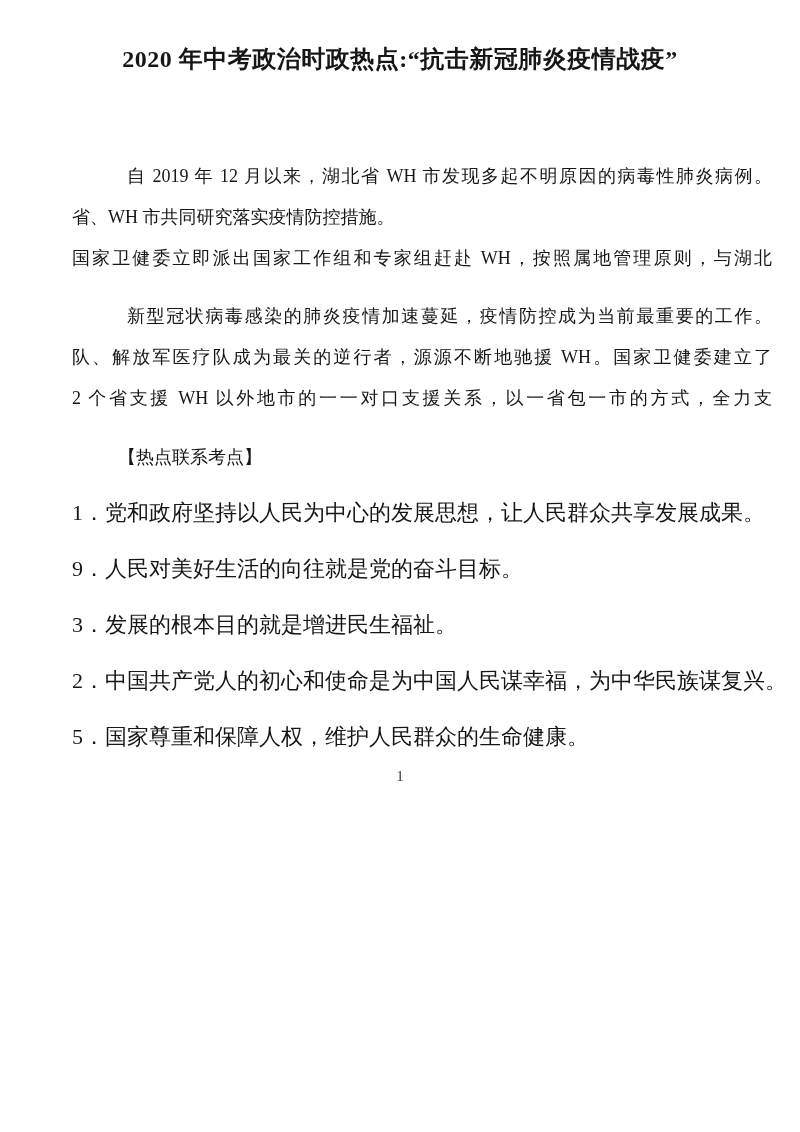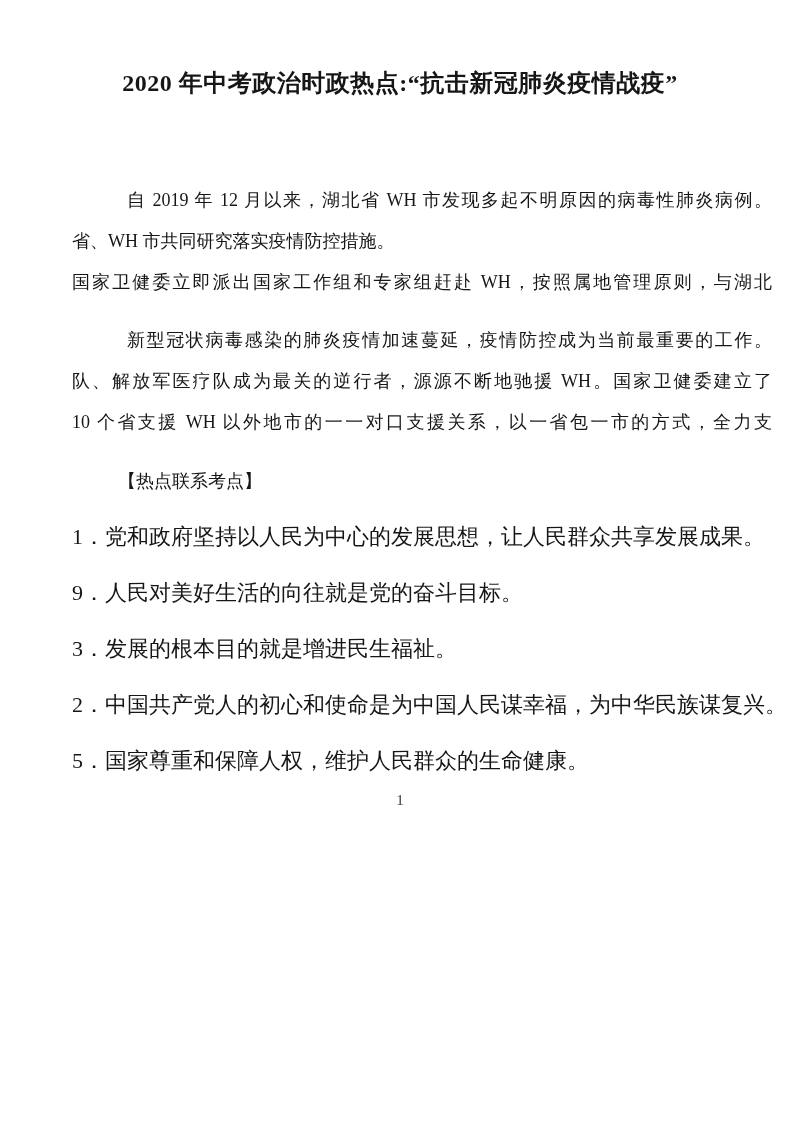--- a/index.html
+++ b/index.html
@@ -14,21 +14,21 @@
     color: #161616;
   }
   .page {
     position: relative;
     width: 800px;
     height: 1132px;
     background: #ffffff;
     overflow: hidden;
   }
   .doc-title {
-    padding-top: 64px;
+    padding-top: 40px;
     height: 38px;
     line-height: 38px;
     text-align: center;
     font-size: 24px;
     font-weight: bold;
     white-space: nowrap;
     letter-spacing: 0.5px;
   }
   .content {
     padding: 0 28px 0 72px; 
@@ -80,21 +80,21 @@
 
     <div class="para para-1">
       <div class="line fill indent">自 2019 年 12 月以来，湖北省 WH 市发现多起不明原因的病毒性肺炎病例。</div>
       <div class="line">省、WH 市共同研究落实疫情防控措施。</div>
       <div class="line fill">国家卫健委立即派出国家工作组和专家组赶赴 WH，按照属地管理原则，与湖北</div>
     </div>
 
     <div class="para para-2">
       <div class="line fill indent">新型冠状病毒感染的肺炎疫情加速蔓延，疫情防控成为当前最重要的工作。</div>
       <div class="line fill">队、解放军医疗队成为最关的逆行者，源源不断地驰援 WH。国家卫健委建立了</div>
-      <div class="line fill">10 个省支援 WH 以外地市的一一对口支援关系，以一省包一市的方式，全力支</div>
+      <div class="line fill">2 个省支援 WH 以外地市的一一对口支援关系，以一省包一市的方式，全力支</div>
     </div>
 
     <div class="section-heading">【热点联系考点】</div>
 
     <div class="point point-1">
       <div class="line">1．党和政府坚持以人民为中心的发展思想，让人民群众共享发展成果。</div>
     </div>
 
     <div class="point">
       <div class="line">9．人民对美好生活的向往就是党的奋斗目标。</div>

